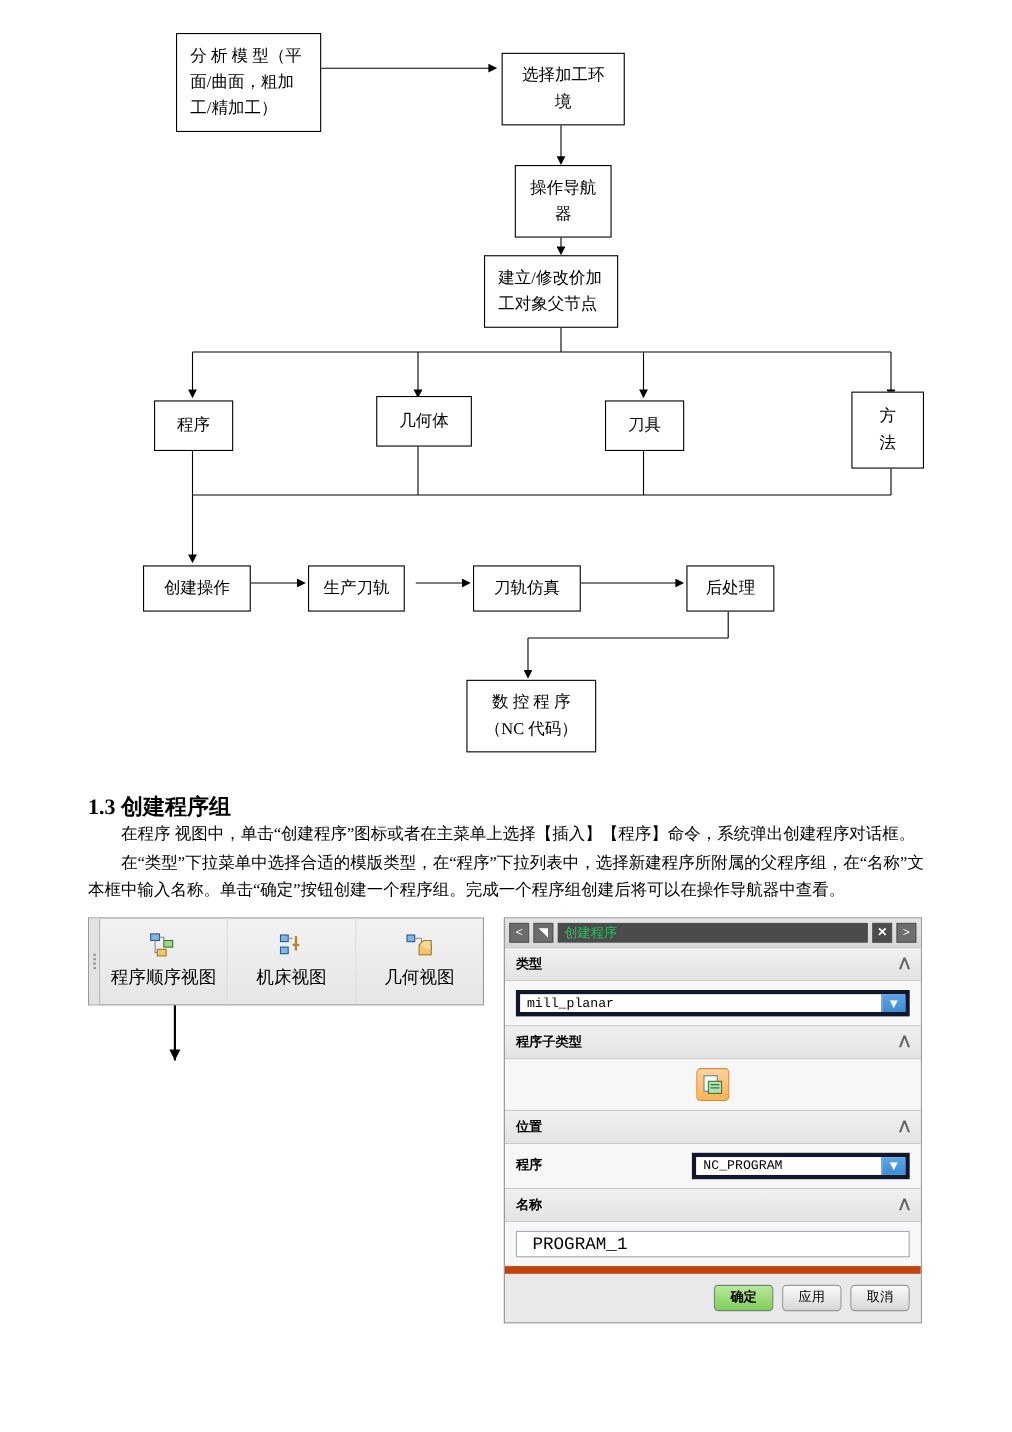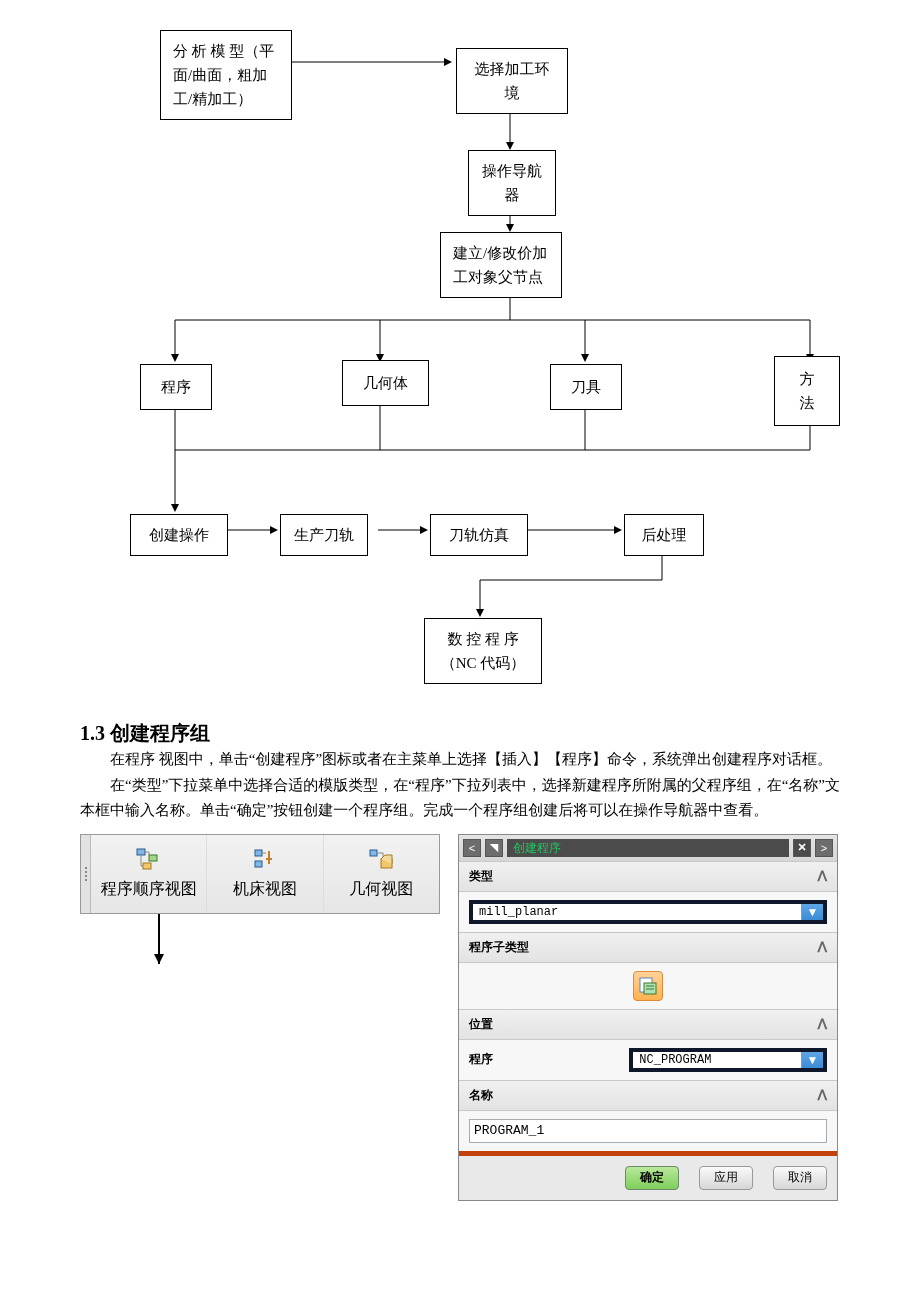--- a/index.html
+++ b/index.html
@@ -104,25 +104,25 @@
     .subtype-icon {
       width: 30px; height: 30px; border: 1px solid #d98a3a; border-radius: 4px;
       background: linear-gradient(#ffd29a,#ffb24f); display: flex; align-items: center; justify-content: center;
       margin: 0 auto; cursor: pointer;
     }
     .pos-row { display: flex; align-items: center; gap: 10px; }
     .pos-row .lab { flex: 0 0 42%; font-weight: bold; }
     .pos-row .combo { flex: 1; }
     .name-input {
       width: 100%; height: 24px; border: 1px solid #a5acb2; background: #fff;
-      padding: 0 4px; font-family: "Courier New", monospace; font-size: 13px; outline: none;
+      padding: 0 14px; font-family: "Courier New", monospace; font-size: 16px; outline: none;
     }
     .btn-row {
-      padding: 10px; display: flex; justify-content: flex-end; gap: 20px; background: #e9e9e9;
-      border-top: 5px solid #c2410c;
+      padding: 10px; display: flex; justify-content: flex-end; gap: 8px; background: #e9e9e9;
+      border-top: 7px solid #c2410c;
     }
     .btn {
       height: 24px; padding: 0 14px; border: 1px solid #6a8a6a; border-radius: 4px; cursor: pointer;
       font-family: "Microsoft YaHei", sans-serif; font-size: 12px;
     }
     .btn.ok { background: linear-gradient(#b9e89b,#7fcf5b); font-weight: bold; }
     .btn.std { background: linear-gradient(#fafafa,#d6d6d6); border-color: #999; }
   </style>
 </head>
 <body>

